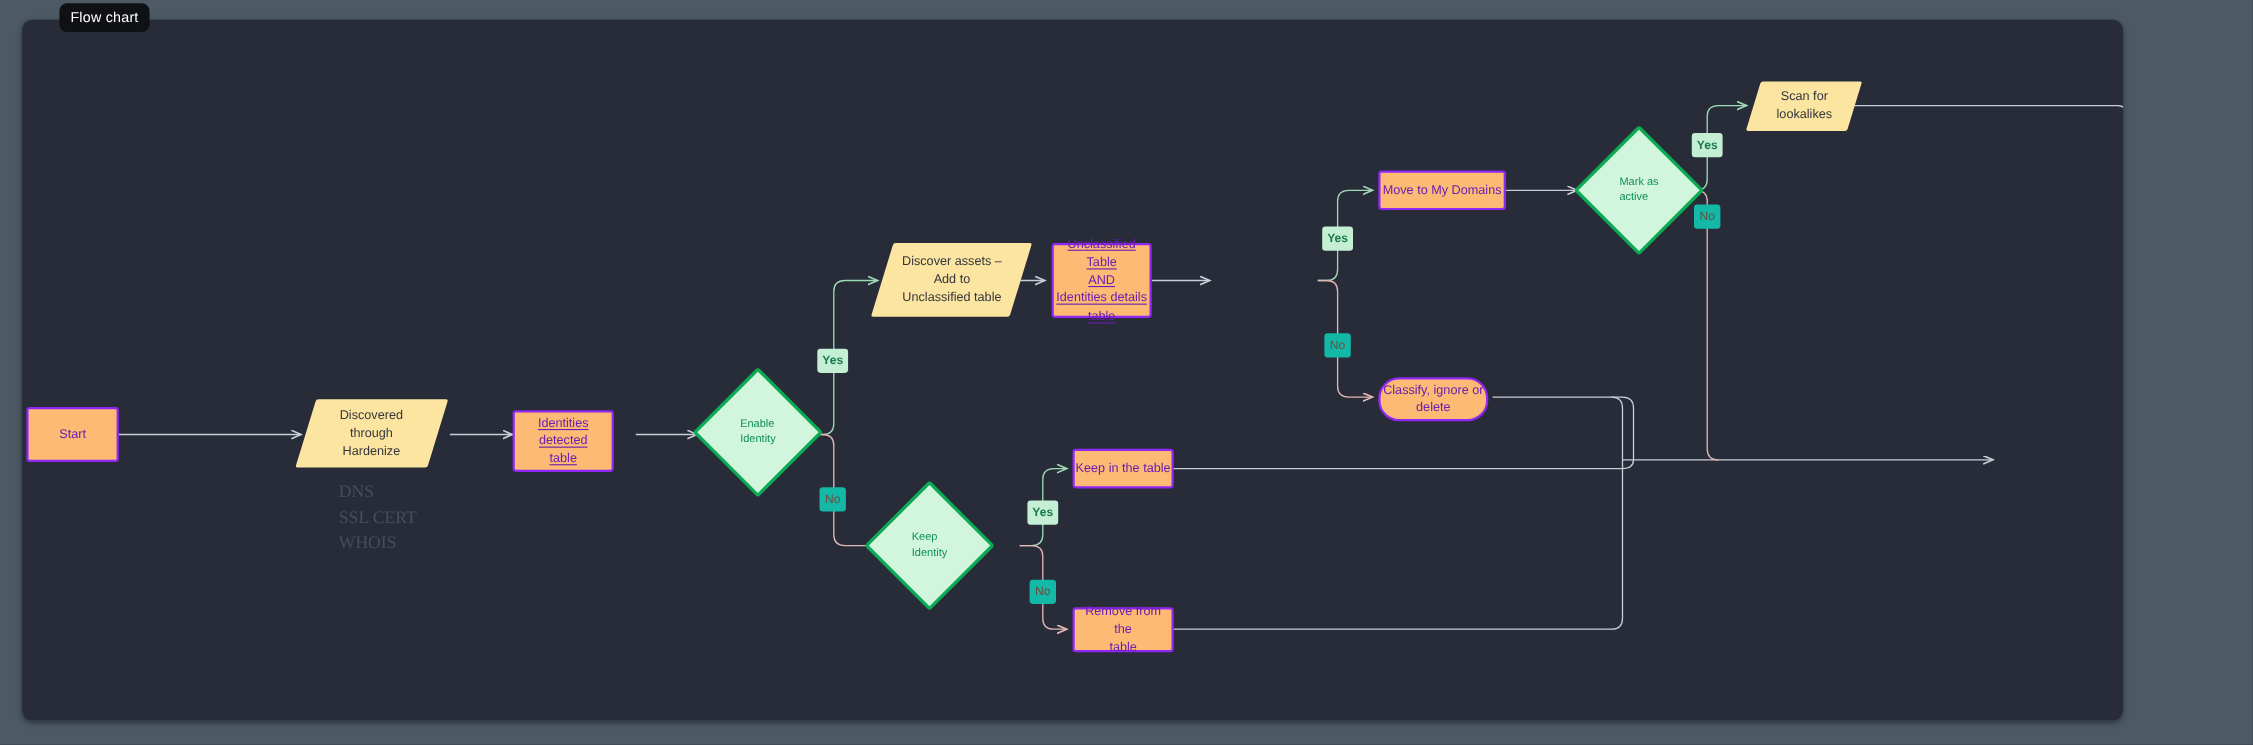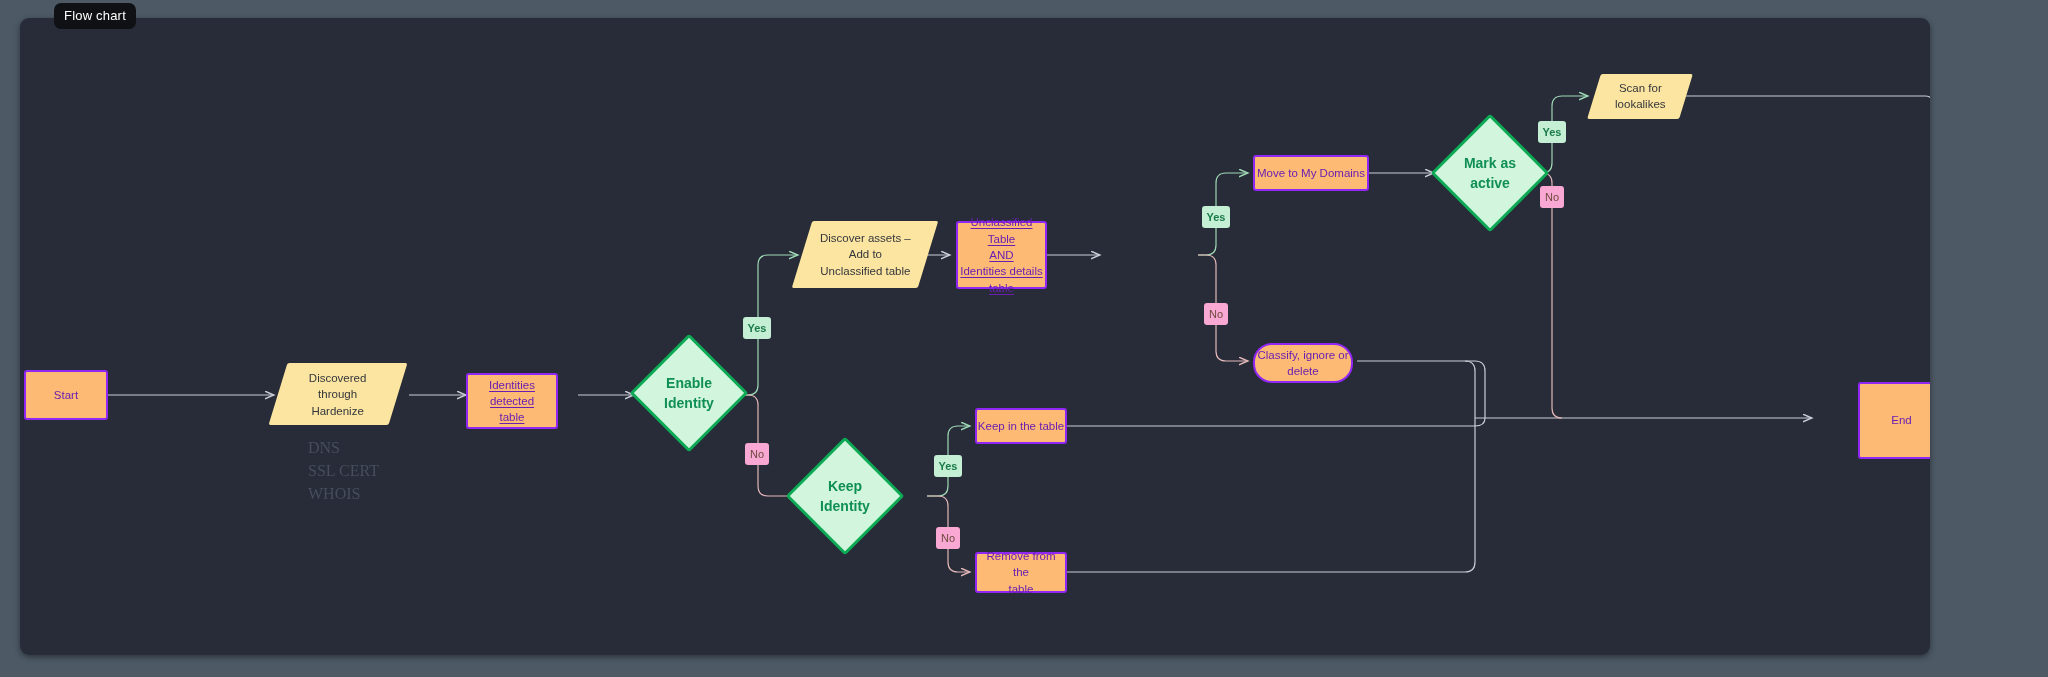--- a/index.html
+++ b/index.html
@@ -77,35 +77,33 @@
     position:absolute;inset:0;
     background:#d2f5dd;
     border:3px solid #0daa55;
     transform:rotate(45deg);
     border-radius:3px;
     box-sizing:border-box;
   }
   .diamond-wrap .lbl{
     position:absolute;inset:0;
     display:flex;align-items:center;justify-content:center;
-    text-align:center;
-    color:#0f8f54;font-size:14px;line-height:1.45;
+    color:#0f8f54;font-size:10px;line-height:1.45;
     white-space:pre-line;
-    font-weight:bold;
   }
 
   
   .elabel{
     position:absolute;
     display:flex;align-items:center;justify-content:center;
     font-size:11px;border-radius:3px;z-index:8;
     box-sizing:border-box;
   }
   .elabel.yes{background:#c4efd4;color:#1b7a4a;font-weight:bold;}
-  .elabel.no{background:#f9a8d4;color:#6d4b3c;}
+  .elabel.no{background:#14b8a6;color:#6d4b3c;}
 
   .annot{
     position:absolute;
     color:#474d5c;
     font-size:16px;
     line-height:1.45;
     white-space:pre-line;
     z-index:4;
     font-family:Liberation Serif, serif;
   }
@@ -251,23 +249,20 @@
 
     <div class="node rect" style="left:955px;top:390px;width:92px;height:36px;">
       <span class="lbl">Keep in the table</span>
     </div>
 
     <div class="node rect" style="left:955px;top:534px;width:92px;height:41px;">
       <span class="lbl">Remove from the
 table</span>
     </div>
 
-    <div class="node rect" style="left:1838px;top:364px;width:87px;height:77px;">
-      <span class="lbl">End</span>
-    </div>
 
     <div class="elabel yes" style="left:723px;top:299px;width:28px;height:22px;">Yes</div>
     <div class="elabel no" style="left:725px;top:425px;width:24px;height:22px;">No</div>
 
     <div class="elabel yes" style="left:1182px;top:188px;width:28px;height:22px;">Yes</div>
     <div class="elabel no" style="left:1184px;top:285px;width:24px;height:22px;">No</div>
 
     <div class="elabel yes" style="left:1518px;top:103px;width:28px;height:22px;">Yes</div>
     <div class="elabel no" style="left:1520px;top:168px;width:24px;height:22px;">No</div>
 

